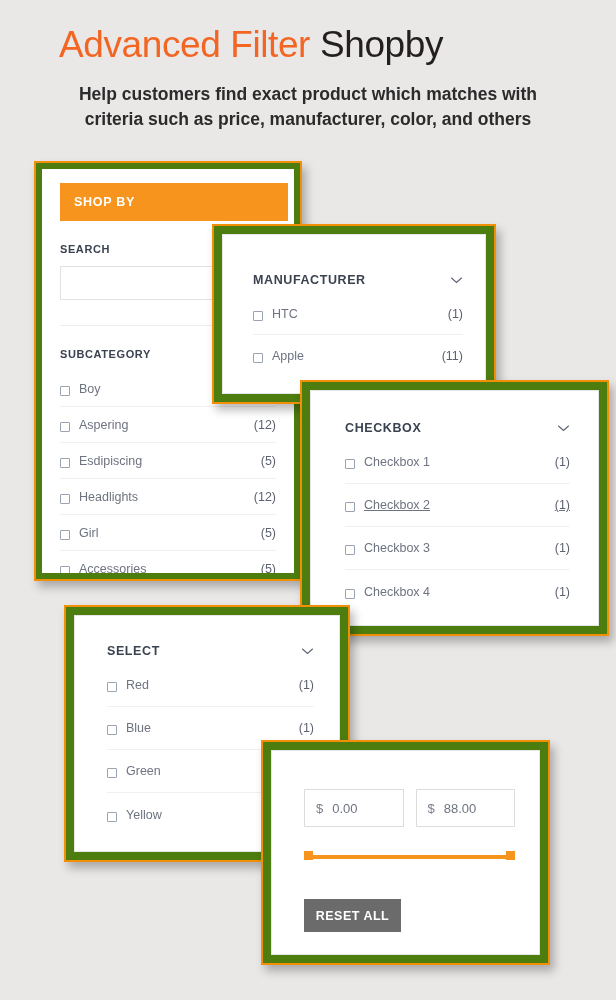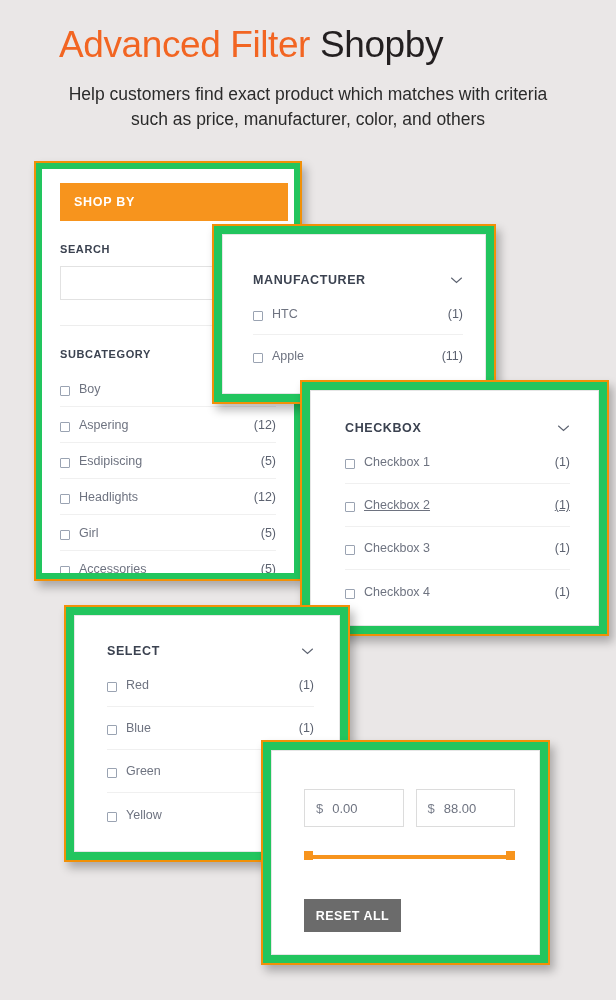--- a/index.html
+++ b/index.html
@@ -15,27 +15,27 @@
   .hero-title {
     position:absolute; left:0; top:24px; width:502px;
     text-align:center;
     font-size:37px; font-weight:400; letter-spacing:-0.4px;
     color:#231F20; white-space:nowrap;
   }
   .hero-title .accent { color:#F26522; }
   .hero-sub {
     position:absolute; left:50%; transform:translateX(-50%); top:82px;
     width:520px; text-align:center;
-    font-size:17.5px; line-height:25px; color:#2B2B2B; font-weight:400;
+    font-size:17.5px; line-height:25px; color:#2B2B2B; font-weight:700;
   }
 
   
   .panel {
     position:absolute;
-    background:#22c55e;
+    background:#4d7c0f;
     border:2px solid #F19007;
     box-shadow:4px 6px 9px rgba(0,0,0,0.28);
   }
   .panel-inner {
     position:absolute; inset:8px;
     background:#ffffff;
     border:1px solid #E6E6E6;
     overflow:hidden;
   }
 

